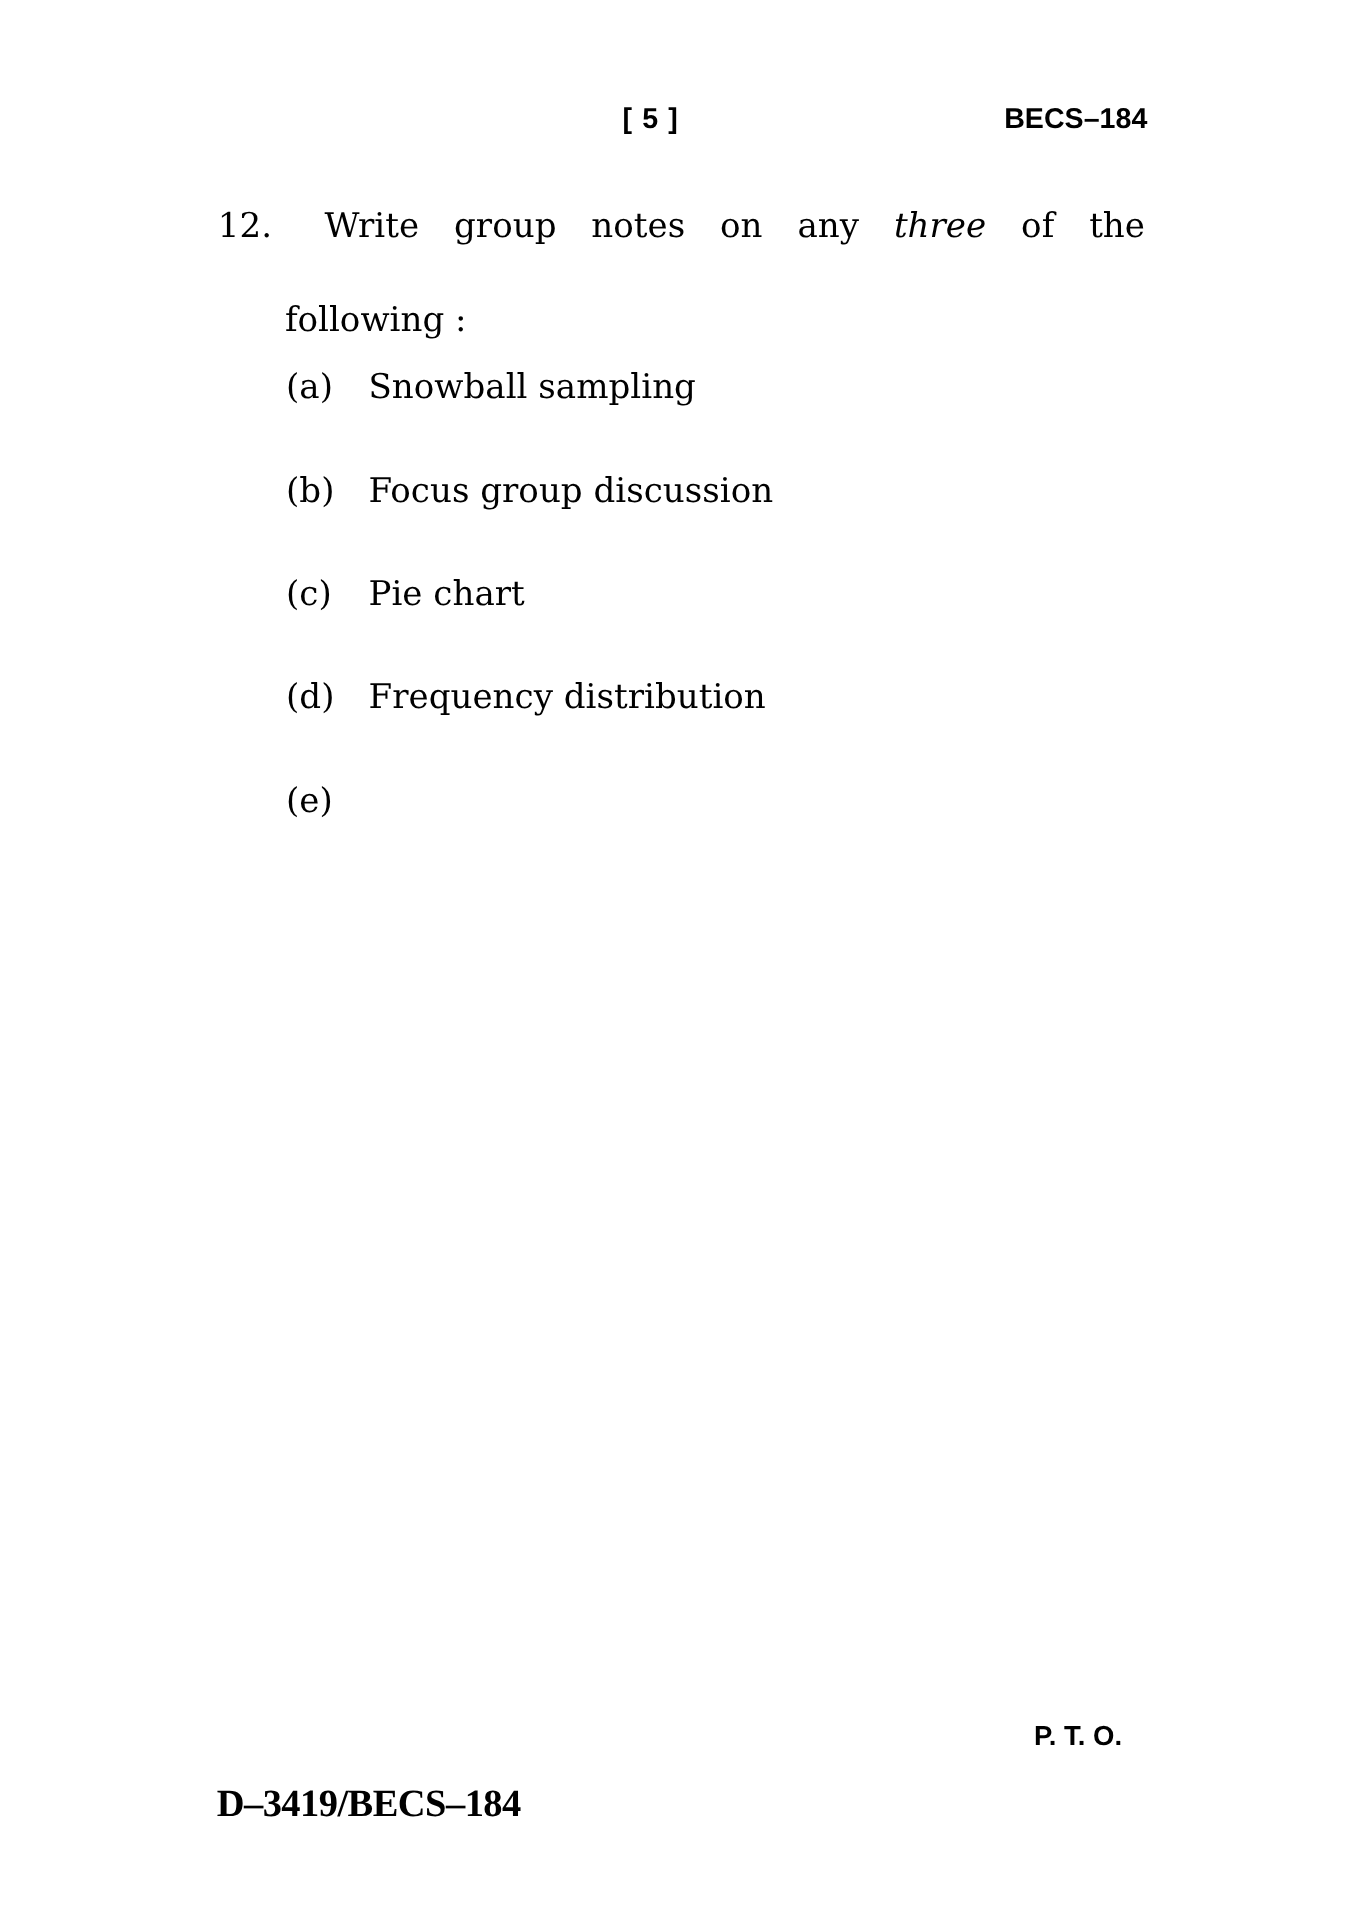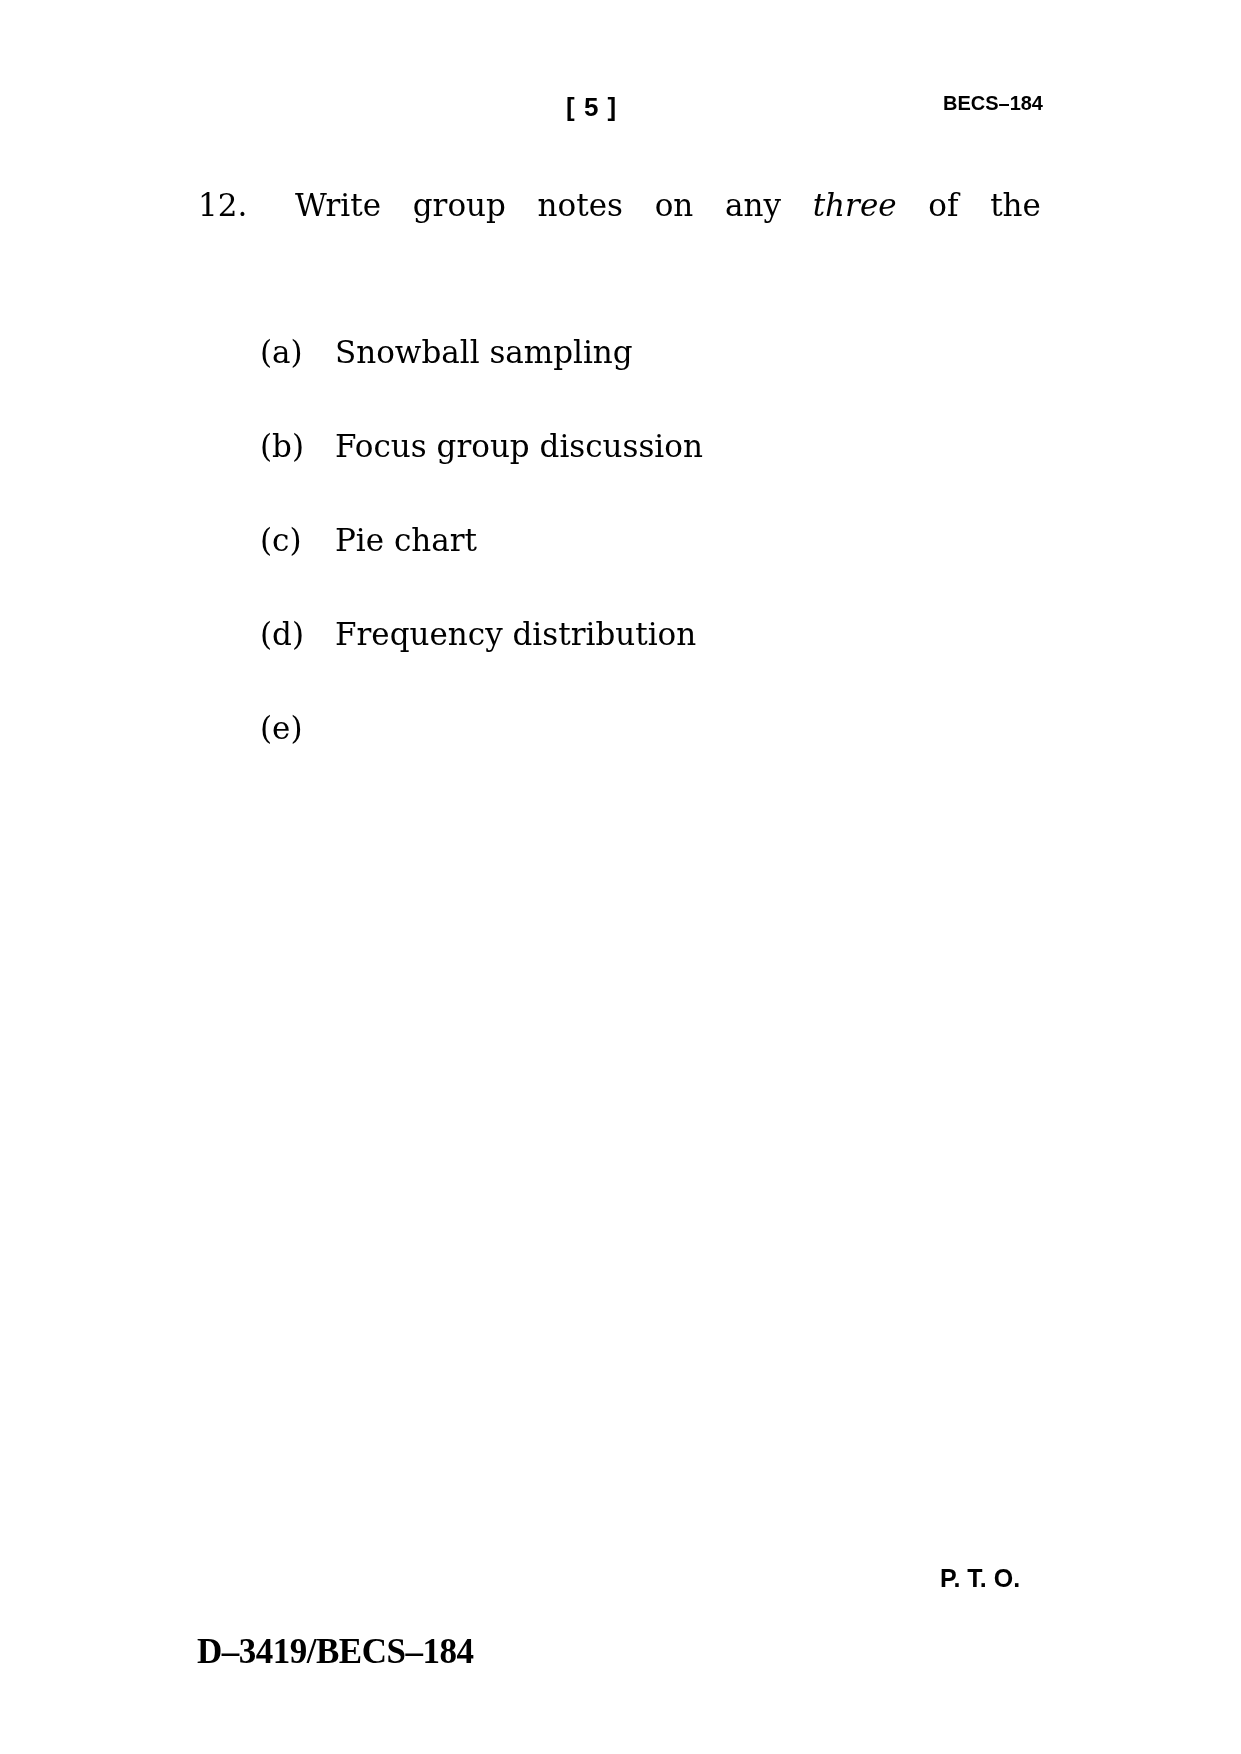--- a/index.html
+++ b/index.html
@@ -6,21 +6,21 @@
   body { width: 1241px; height: 1754px; position: relative; overflow: hidden; color: #000; }
   .page { position: absolute; left: 0; top: 0; width: 1241px; height: 1754px; background: #fff; }
 
   .hdr-page {
     position: absolute; left: 566px; top: 92px;
     font-family: "Liberation Sans", sans-serif; font-weight: bold; font-size: 26px;
     letter-spacing: 1px; white-space: pre;
   }
   .hdr-code {
     position: absolute; right: 198px; top: 92px;
-    font-family: "Liberation Sans", sans-serif; font-weight: bold; font-size: 20px;
+    font-family: "Liberation Sans", sans-serif; font-weight: bold; font-size: 26px;
   }
 
   .q {
     position: absolute; left: 198px; top: 162px; width: 843px;
     font-family: "DejaVu Serif", serif; font-size: 31px; line-height: 86px;
   }
   .q-line1 { display: flex; justify-content: space-between; width: 843px; white-space: nowrap; }
   .q-line1 span { display: inline-block; }
   .q-line1 .num { margin-right: 16px; }
   .q-line1 .em { font-style: italic; }
@@ -28,21 +28,20 @@
 
   .items { position: absolute; left: 260px; top: 334px; font-family: "DejaVu Serif", serif; font-size: 31px; }
   .item { height: 94px; display: flex; align-items: flex-start; white-space: nowrap; }
   .item .lbl { width: 75px; display: inline-block; }
   .item .txt { display: inline-block; text-align: center; }
 
   .ftr-code {
     position: absolute; left: 197px; top: 1620px;
     font-family: "Liberation Serif", serif; font-weight: bold; font-size: 35px;
     letter-spacing: -0.5px;
-    margin-top: 12px;
   }
   .ftr-pto {
     position: absolute; left: 940px; top: 1564px;
     font-family: "Liberation Sans", sans-serif; font-weight: bold; font-size: 25px;
     white-space: pre;
   }
 </style>
 </head>
 <body>
 
@@ -56,20 +55,21 @@
       <span class="num">12.</span>
       <span>Write</span>
       <span>group</span>
       <span>notes</span>
       <span>on</span>
       <span>any</span>
       <span class="em">three</span>
       <span>of</span>
       <span>the</span>
     </div>
+    <div class="q-line2">following :</div>
   </div>
 
   <div class="items">
     <div class="item">
       <span class="lbl">(a)</span>
       <span class="txt">Snowball sampling</span>
     </div>
     <div class="item">
       <span class="lbl">(b)</span>
       <span class="txt">Focus group discussion</span>

